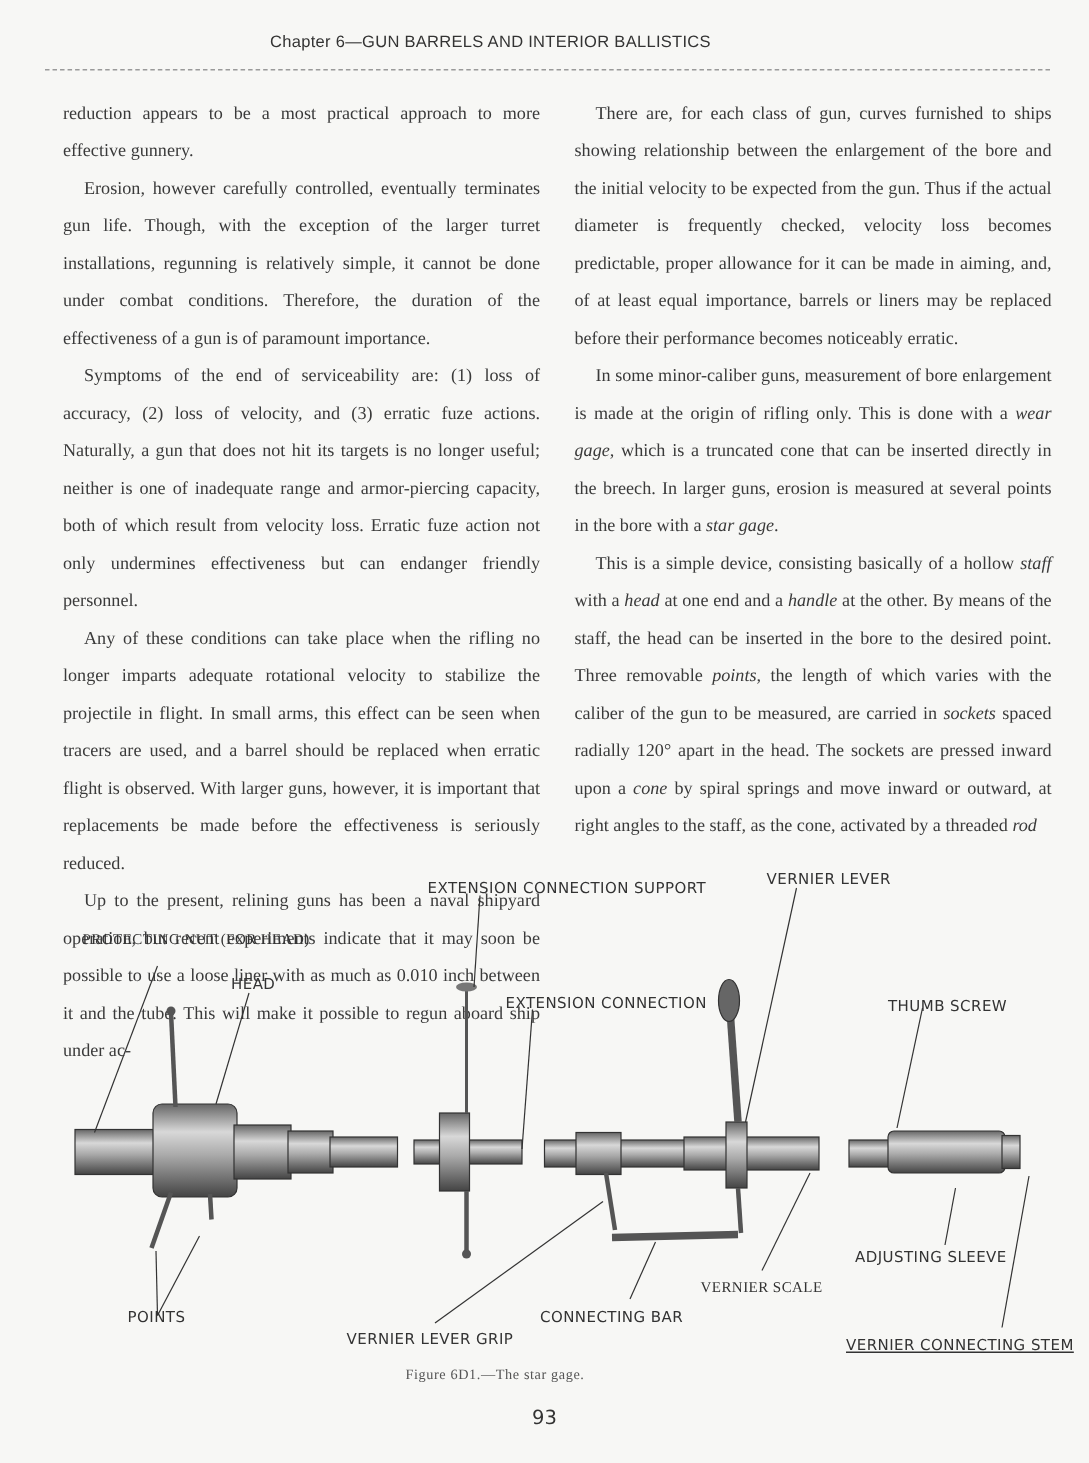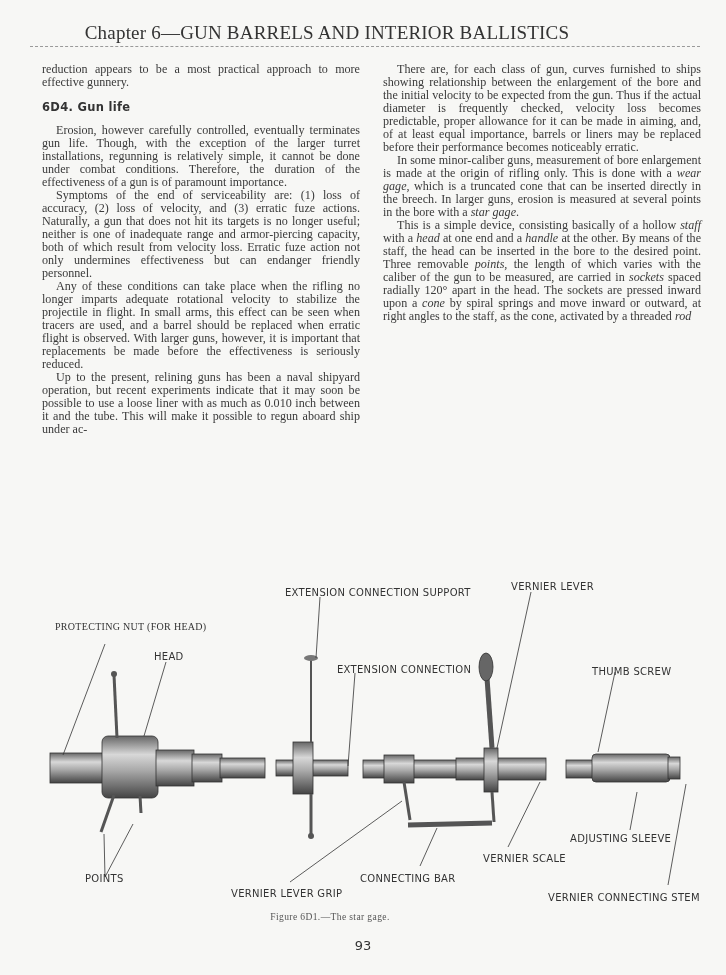--- a/index.html
+++ b/index.html
@@ -2,27 +2,27 @@
 <html><head>
 <meta charset="utf-8">
 <style>
   html, body { margin: 0; padding: 0; }
   body {
     width: 726px; height: 975px; background: #f7f7f5; position: relative; overflow: hidden;
     font-family: "Liberation Serif", "DejaVu Serif", serif; color: #3a3a3a;
   }
   .header {
     position: absolute; top: 22px; left: 0; width: 654px; text-align: center;
-    font-family: Liberation Serif, serif; font-size: 19px; letter-spacing: 0.2px; color: #333;
+    font-family: Liberation Sans, sans-serif; font-size: 11px; letter-spacing: 0.2px; color: #333;
   }
   .header-rule {
     position: absolute; top: 46px; left: 30px; width: 670px; height: 1px;
     border-top: 1px dashed #9a9a9a;
   }
-  .col { position: absolute; top: 63px; width: 318px; font-size: 12.1px; line-height: 13px; text-align: justify; }
+  .col { position: absolute; top: 63px; width: 318px; font-size: 12.1px; line-height: 25px; text-align: justify; }
   .col.left { left: 42px; }
   .col.right { left: 383px; }
   .col p { margin: 0; text-indent: 14px; }
   .col p.noindent { text-indent: 0; }
   .col h3 {
     font-family: "DejaVu Sans", "Liberation Sans", sans-serif; font-weight: bold; font-size: 11.5px;
     margin: 12px 0 10px 0; color: #333; letter-spacing: 0.3px;
   }
   .col i { font-style: italic; }
   .figure { position: absolute; left: 0; top: 570px; width: 726px; height: 340px; }
@@ -41,21 +41,20 @@
   svg.drawing { position: absolute; left: 0; top: 0; }
 </style>
 </head>
 <body>
 
 <div class="header">Chapter 6—GUN BARRELS AND INTERIOR BALLISTICS</div>
 <div class="header-rule"></div>
 
 <div class="col left">
   <p class="noindent">reduction appears to be a most practical approach to more effective gunnery.</p>
-  <h3>6D4.  Gun life</h3>
   <p>Erosion, however carefully controlled, eventually terminates gun life.  Though, with the exception of the larger turret installations, regunning is relatively simple, it cannot be done under combat conditions. Therefore, the duration of the effectiveness of a gun is of paramount importance.</p>
   <p>Symptoms of the end of serviceability are:  (1) loss of accuracy, (2) loss of velocity, and (3) erratic fuze actions.  Naturally, a gun that does not hit its targets is no longer useful; neither is one of inadequate range and armor-piercing capacity, both of which result from velocity loss.  Erratic fuze action not only undermines effectiveness but can endanger friendly personnel.</p>
   <p>Any of these conditions can take place when the rifling no longer imparts adequate rotational velocity to stabilize the projectile in flight.  In small arms, this effect can be seen when tracers are used, and a barrel should be replaced when erratic flight is observed.  With larger guns, however, it is important that replacements be made before the effectiveness is seriously reduced.</p>
   <p>Up to the present, relining guns has been a naval shipyard operation, but recent experiments indicate that it may soon be possible to use a loose liner with as much as 0.010 inch between it and the tube.  This will make it possible to regun aboard ship under ac-</p>
 </div>
 
 <div class="col right">
   <p>There are, for each class of gun, curves furnished to ships showing relationship between the enlargement of the bore and the initial velocity to be expected from the gun.  Thus if the actual diameter is frequently checked, velocity loss becomes predictable, proper allowance for it can be made in aiming, and, of at least equal importance, barrels or liners may be replaced before their performance becomes noticeably erratic.</p>
   <p><span>In some minor-caliber guns, measurement of bore enlargement is made at the origin of rifling only.  This is done with a </span><i>wear gage</i><span>, which is a truncated cone that can be inserted directly in the breech.  In larger guns, erosion is measured at several points in the bore with a </span><i>star gage</i><span>.</span></p>
   <p><span>This is a simple device, consisting basically of a hollow </span><i>staff</i><span> with a </span><i>head</i><span> at one end and a </span><i>handle</i><span> at the other.  By means of the staff, the head can be inserted in the bore to the desired point.  Three removable </span><i>points</i><span>, the length of which varies with the caliber of the gun to be measured, are carried in </span><i>sockets</i><span> spaced radially 120° apart in the head.  The sockets are pressed inward upon a </span><i>cone</i><span> by spiral springs and move inward or outward, at right angles to the staff, as the cone, activated by a threaded </span><i>rod</i></p>
@@ -119,21 +118,21 @@
       <line x1="668" y1="315" x2="686" y2="214"></line>
     </g>
   </svg>
   <div class="label" style="left:253px; top:17px;padding-left:32px;">EXTENSION  CONNECTION  SUPPORT</div>
   <div class="label" style="left:511px; top:11px;">VERNIER  LEVER</div>
   <div class="label" style="left:55px; top:51px;font-family:Liberation Serif, serif;">PROTECTING  NUT  (FOR  HEAD)</div>
   <div class="label" style="left:154px; top:81px;">HEAD</div>
   <div class="label" style="left:337px; top:94px;">EXTENSION  CONNECTION</div>
   <div class="label" style="left:592px; top:96px;">THUMB  SCREW</div>
   <div class="label" style="left:570px; top:263px;">ADJUSTING  SLEEVE</div>
-  <div class="label" style="left:483px; top:283px;">VERNIER  SCALE</div>
+  <div class="label" style="left:467px; top:283px;font-family:Liberation Serif, serif;">VERNIER  SCALE</div>
   <div class="label" style="left:85px; top:303px;">POINTS</div>
   <div class="label" style="left:360px; top:303px;">CONNECTING  BAR</div>
   <div class="label" style="left:231px; top:318px;">VERNIER  LEVER  GRIP</div>
-  <div class="label" style="left:548px; top:322px;">VERNIER  CONNECTING  STEM</div>
+  <div class="label" style="left:564px; top:322px;text-decoration:underline;">VERNIER  CONNECTING  STEM</div>
 </div>
 
 <div class="caption">Figure 6D1.—The star gage.</div>
 <div class="pageno">93</div>
 
 </body></html>

